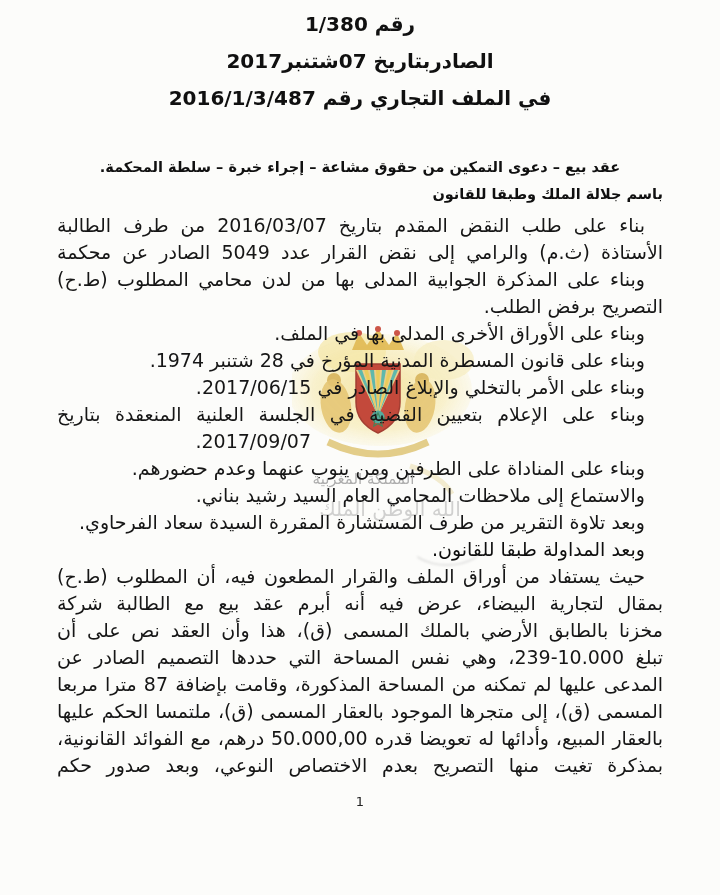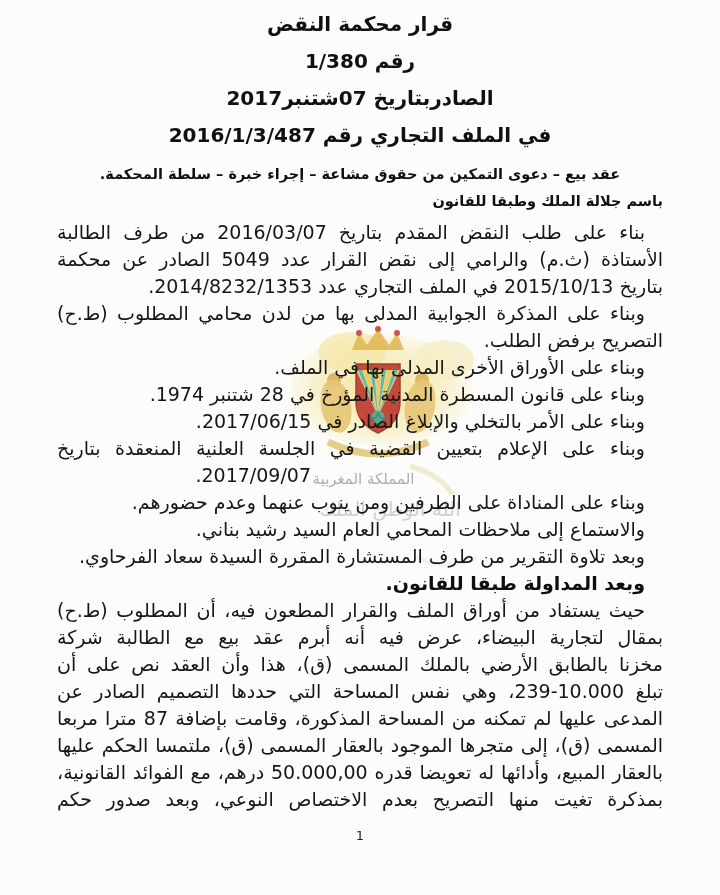--- a/index.html
+++ b/index.html
@@ -25,29 +25,29 @@
     color:#a5a5a5;opacity:.5;filter:blur(.7px);
   }
   .wm-swirl{
     left:408px;top:520px;width:74px;height:42px;
     border:2px solid transparent;border-bottom-color:#c6c6c6;
     border-radius:50%;opacity:.45;filter:blur(1px);
   }
   
   .content{position:relative;z-index:1;padding:6px 57px 0 57px;color:#161616}
   .hdr{text-align:center;font-weight:bold;font-size:20px;line-height:37px;color:#101010}
-  .subject{margin-top:7px;text-align:center;font-weight:bold;font-size:14.5px;line-height:27px;color:#101010}
+  .subject{margin-top:37px;text-align:center;font-weight:bold;font-size:14.5px;line-height:27px;color:#101010}
   .oath{text-align:right;font-weight:bold;font-size:14.5px;line-height:27px;color:#101010}
   .bodytxt{margin-top:4px;font-size:19px}
   .ln{line-height:27px;height:27px;overflow:hidden;text-align:right}
   .jf{text-align:justify;text-align-last:justify}
   .ind{padding-right:18px}
   .offset{padding-right:352px}
   .gap{}
-  .b{font-weight:bold;color:#0e0e0e}
+  .b{font-weight:normal;color:#0e0e0e}
   .pageno{margin-top:15px;text-align:center;font-size:13px;color:#222}
 </style>
 </head>
 <body>
 
 <div class="wm wm-emblem">
   <svg width="190" height="182" viewBox="0 0 190 182" xmlns="http://www.w3.org/2000/svg">
     <defs>
       <radialGradient id="glowG" cx="50%" cy="50%" r="60%">
         <stop offset="0%" stop-color="#f3e091" stop-opacity="0.95"></stop>
@@ -86,32 +86,30 @@
     <path d="M36,118 Q86,142 136,118" stroke="#dcc06a" stroke-width="7" fill="none" opacity="0.85"></path>
     <path d="M118,142 Q150,152 160,170" stroke="#e7d79e" stroke-width="5" fill="none" opacity="0.5"></path>
   </svg>
 </div>
 <div class="wm wm-kingdom">المملكة المغربية</div>
 <div class="wm wm-motto">الله الوطن الملك</div>
 <div class="wm wm-swirl"></div>
 
 <div class="content">
 
-  <div class="hdr">قرار محكمة النقض</div>
   <div class="hdr">رقم 1/380</div>
   <div class="hdr">الصادربتاريخ 07شتنبر2017</div>
   <div class="hdr">في الملف التجاري رقم 2016/1/3/487</div>
 
   <div class="subject">عقد بيع – دعوى التمكين من حقوق مشاعة – إجراء خبرة – سلطة المحكمة.</div>
   <div class="oath">باسم جلالة الملك وطبقا للقانون</div>
 
   <div class="bodytxt">
     <div class="ln jf ind">بناء على طلب النقض المقدم بتاريخ 2016/03/07 من طرف الطالبة المذكورة بواسطة نائبتها</div>
     <div class="ln jf">الأستاذة (ث.م) والرامي إلى نقض القرار عدد 5049 الصادر عن محكمة الاستئناف التجارية بالدار البيضاء</div>
-    <div class="ln">بتاريخ 2015/10/13 في الملف التجاري عدد 2014/8232/1353.</div>
     <div class="ln jf ind">وبناء على المذكرة الجوابية المدلى بها من لدن محامي المطلوب (ط.ح) الأستاذ (ع.ل.م)، والرامية إلى</div>
     <div class="ln">التصريح برفض الطلب.</div>
     <div class="ln ind">وبناء على الأوراق الأخرى المدلى بها في الملف.</div>
     <div class="ln ind">وبناء على قانون المسطرة المدنية المؤرخ في 28 شتنبر 1974.</div>
     <div class="ln ind">وبناء على الأمر بالتخلي والإبلاغ الصادر في 2017/06/15.</div>
     <div class="ln jf ind">وبناء على الإعلام بتعيين القضية في الجلسة العلنية المنعقدة بتاريخ 2017/07/06، أخرت لجلسة</div>
     <div class="ln offset">2017/09/07.</div>
     <div class="ln ind gap">وبناء على المناداة على الطرفين ومن ينوب عنهما وعدم حضورهم.</div>
     <div class="ln ind">والاستماع إلى ملاحظات المحامي العام السيد رشيد بناني.</div>
     <div class="ln ind">وبعد تلاوة التقرير من طرف المستشارة المقررة السيدة سعاد الفرحاوي.</div>

